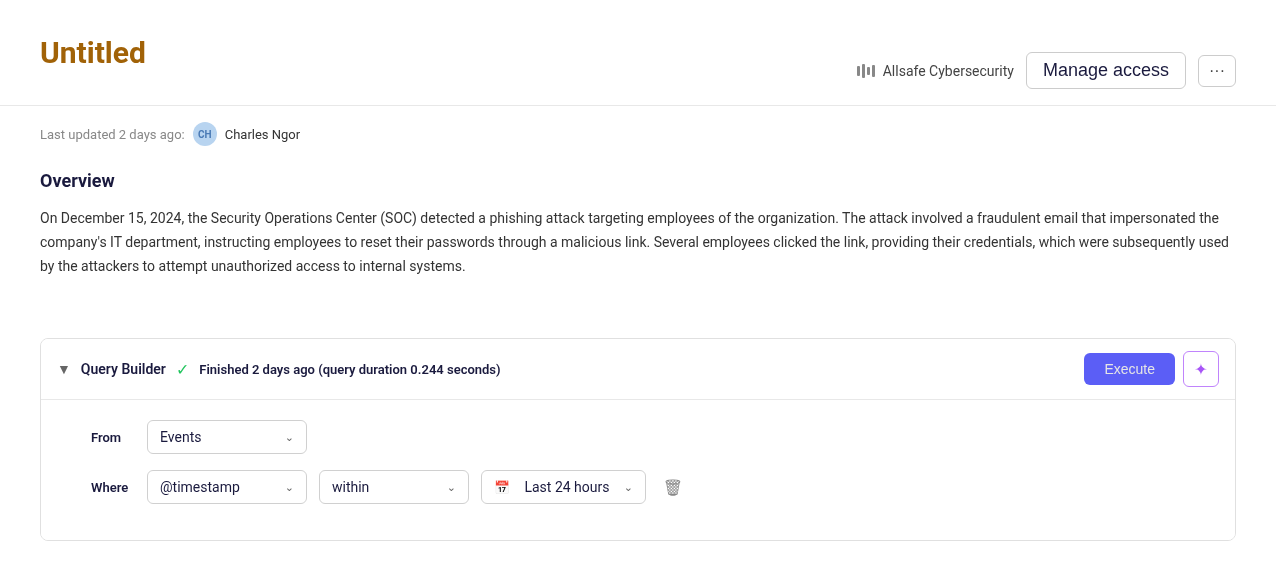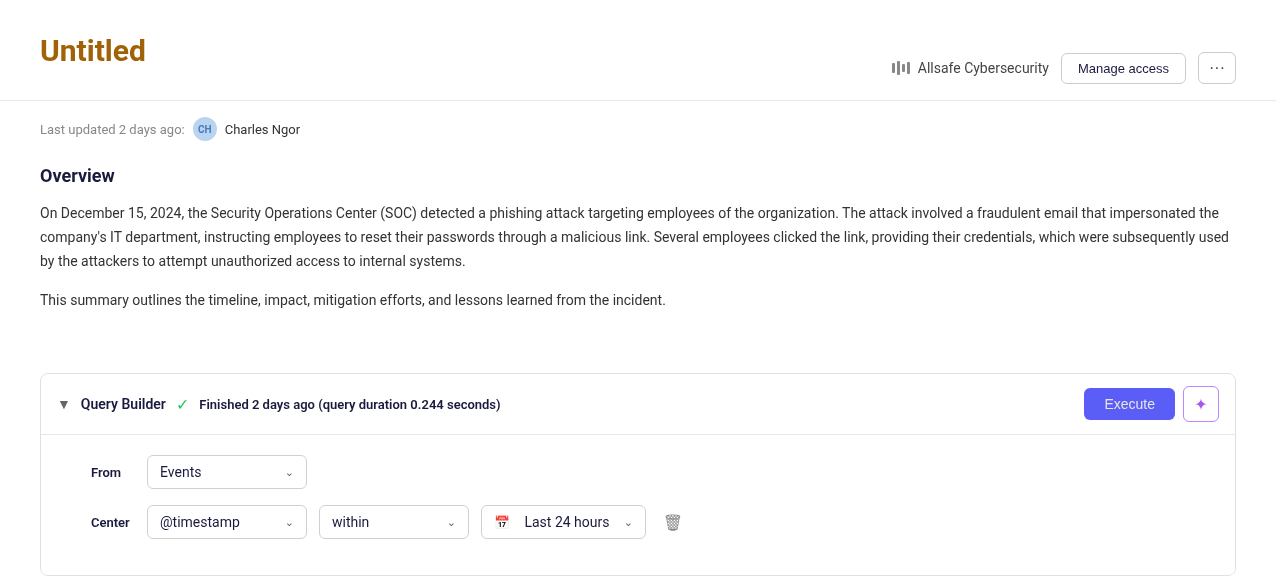--- a/index.html
+++ b/index.html
@@ -66,21 +66,21 @@
     .org-name {
       font-size: 14px;
       color: #444;
     }
 
     .manage-access-btn {
       border: 1px solid #ccc;
       background: #fff;
       padding: 7px 16px;
       border-radius: 6px;
-      font-size: 13px;
+      font-size: 18px;
       cursor: pointer;
       color: #1a1a3e;
       font-weight: 500;
     }
 
     .more-btn {
       border: 1px solid #ccc;
       background: #fff;
       padding: 7px 10px;
       border-radius: 6px;
@@ -311,21 +311,20 @@
 
 <div class="meta-row">
   <span>Last updated 2 days ago:</span>
   <div class="avatar">CH</div>
   <span class="author-name">Charles Ngor</span>
 </div>
 
 <div class="content-area">
   <h2 class="section-title">Overview</h2>
   <p class="overview-text">On December 15, 2024, the Security Operations Center (SOC) detected a phishing attack targeting employees of the organization. The attack involved a fraudulent email that impersonated the company's IT department, instructing employees to reset their passwords through a malicious link. Several employees clicked the link, providing their credentials, which were subsequently used by the attackers to attempt unauthorized access to internal systems.</p>
-  <p class="overview-text">This summary outlines the timeline, impact, mitigation efforts, and lessons learned from the incident.</p>
 </div>
 
 <div class="query-builder-container">
   <div class="query-builder-header">
     <div class="query-builder-header-left">
       <span class="chevron-down">▼</span>
       <span class="qb-label">Query Builder</span>
       <span class="check-icon">✓</span>
       <span class="status-text">Finished 2 days ago (query duration 0.244 seconds)</span>
     </div>
@@ -339,21 +338,21 @@
 
     <div class="query-row">
       <span class="query-label">From</span>
       <div class="query-select query-select-events">
         <span>Events</span>
         <span class="select-chevron">⌄</span>
       </div>
     </div>
 
     <div class="query-row">
-      <span class="query-label">Center</span>
+      <span class="query-label">Where</span>
       <div class="query-select query-select-timestamp">
         <span>@timestamp</span>
         <span class="select-chevron">⌄</span>
       </div>
       <div class="query-select query-select-within">
         <span>within</span>
         <span class="select-chevron">⌄</span>
       </div>
       <div class="query-select query-select-time">
         <span class="calendar-icon">📅</span>

